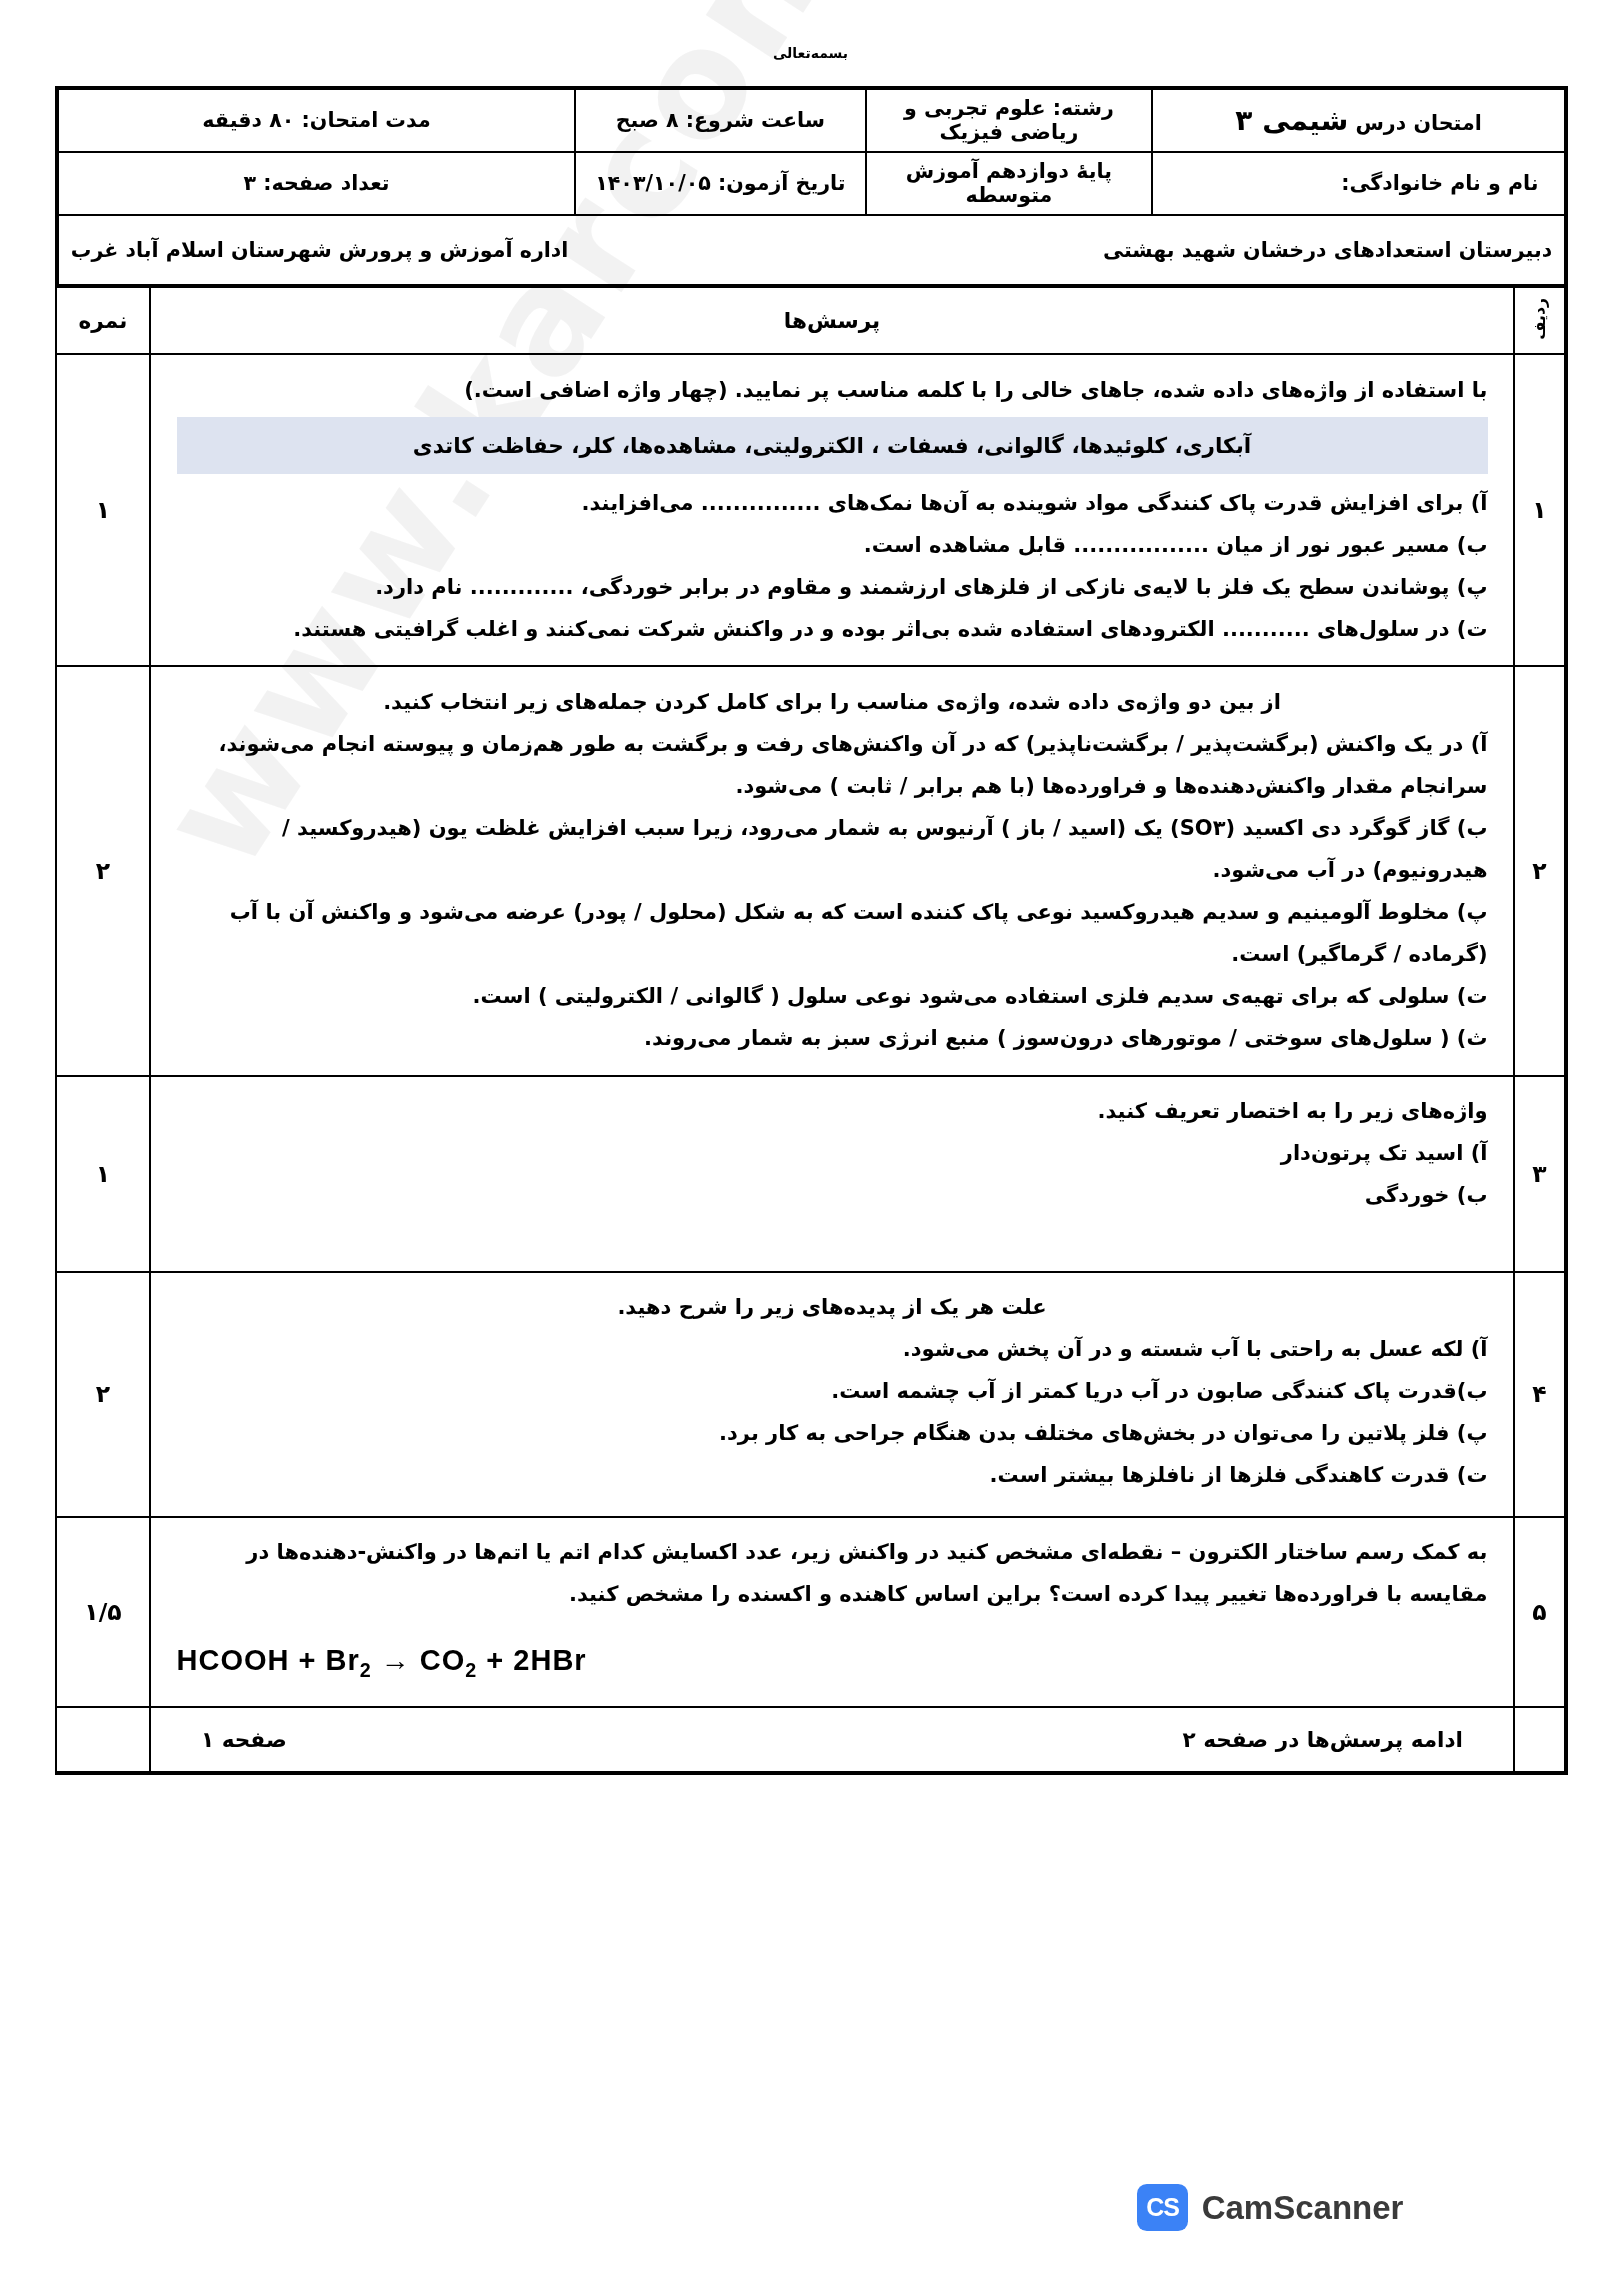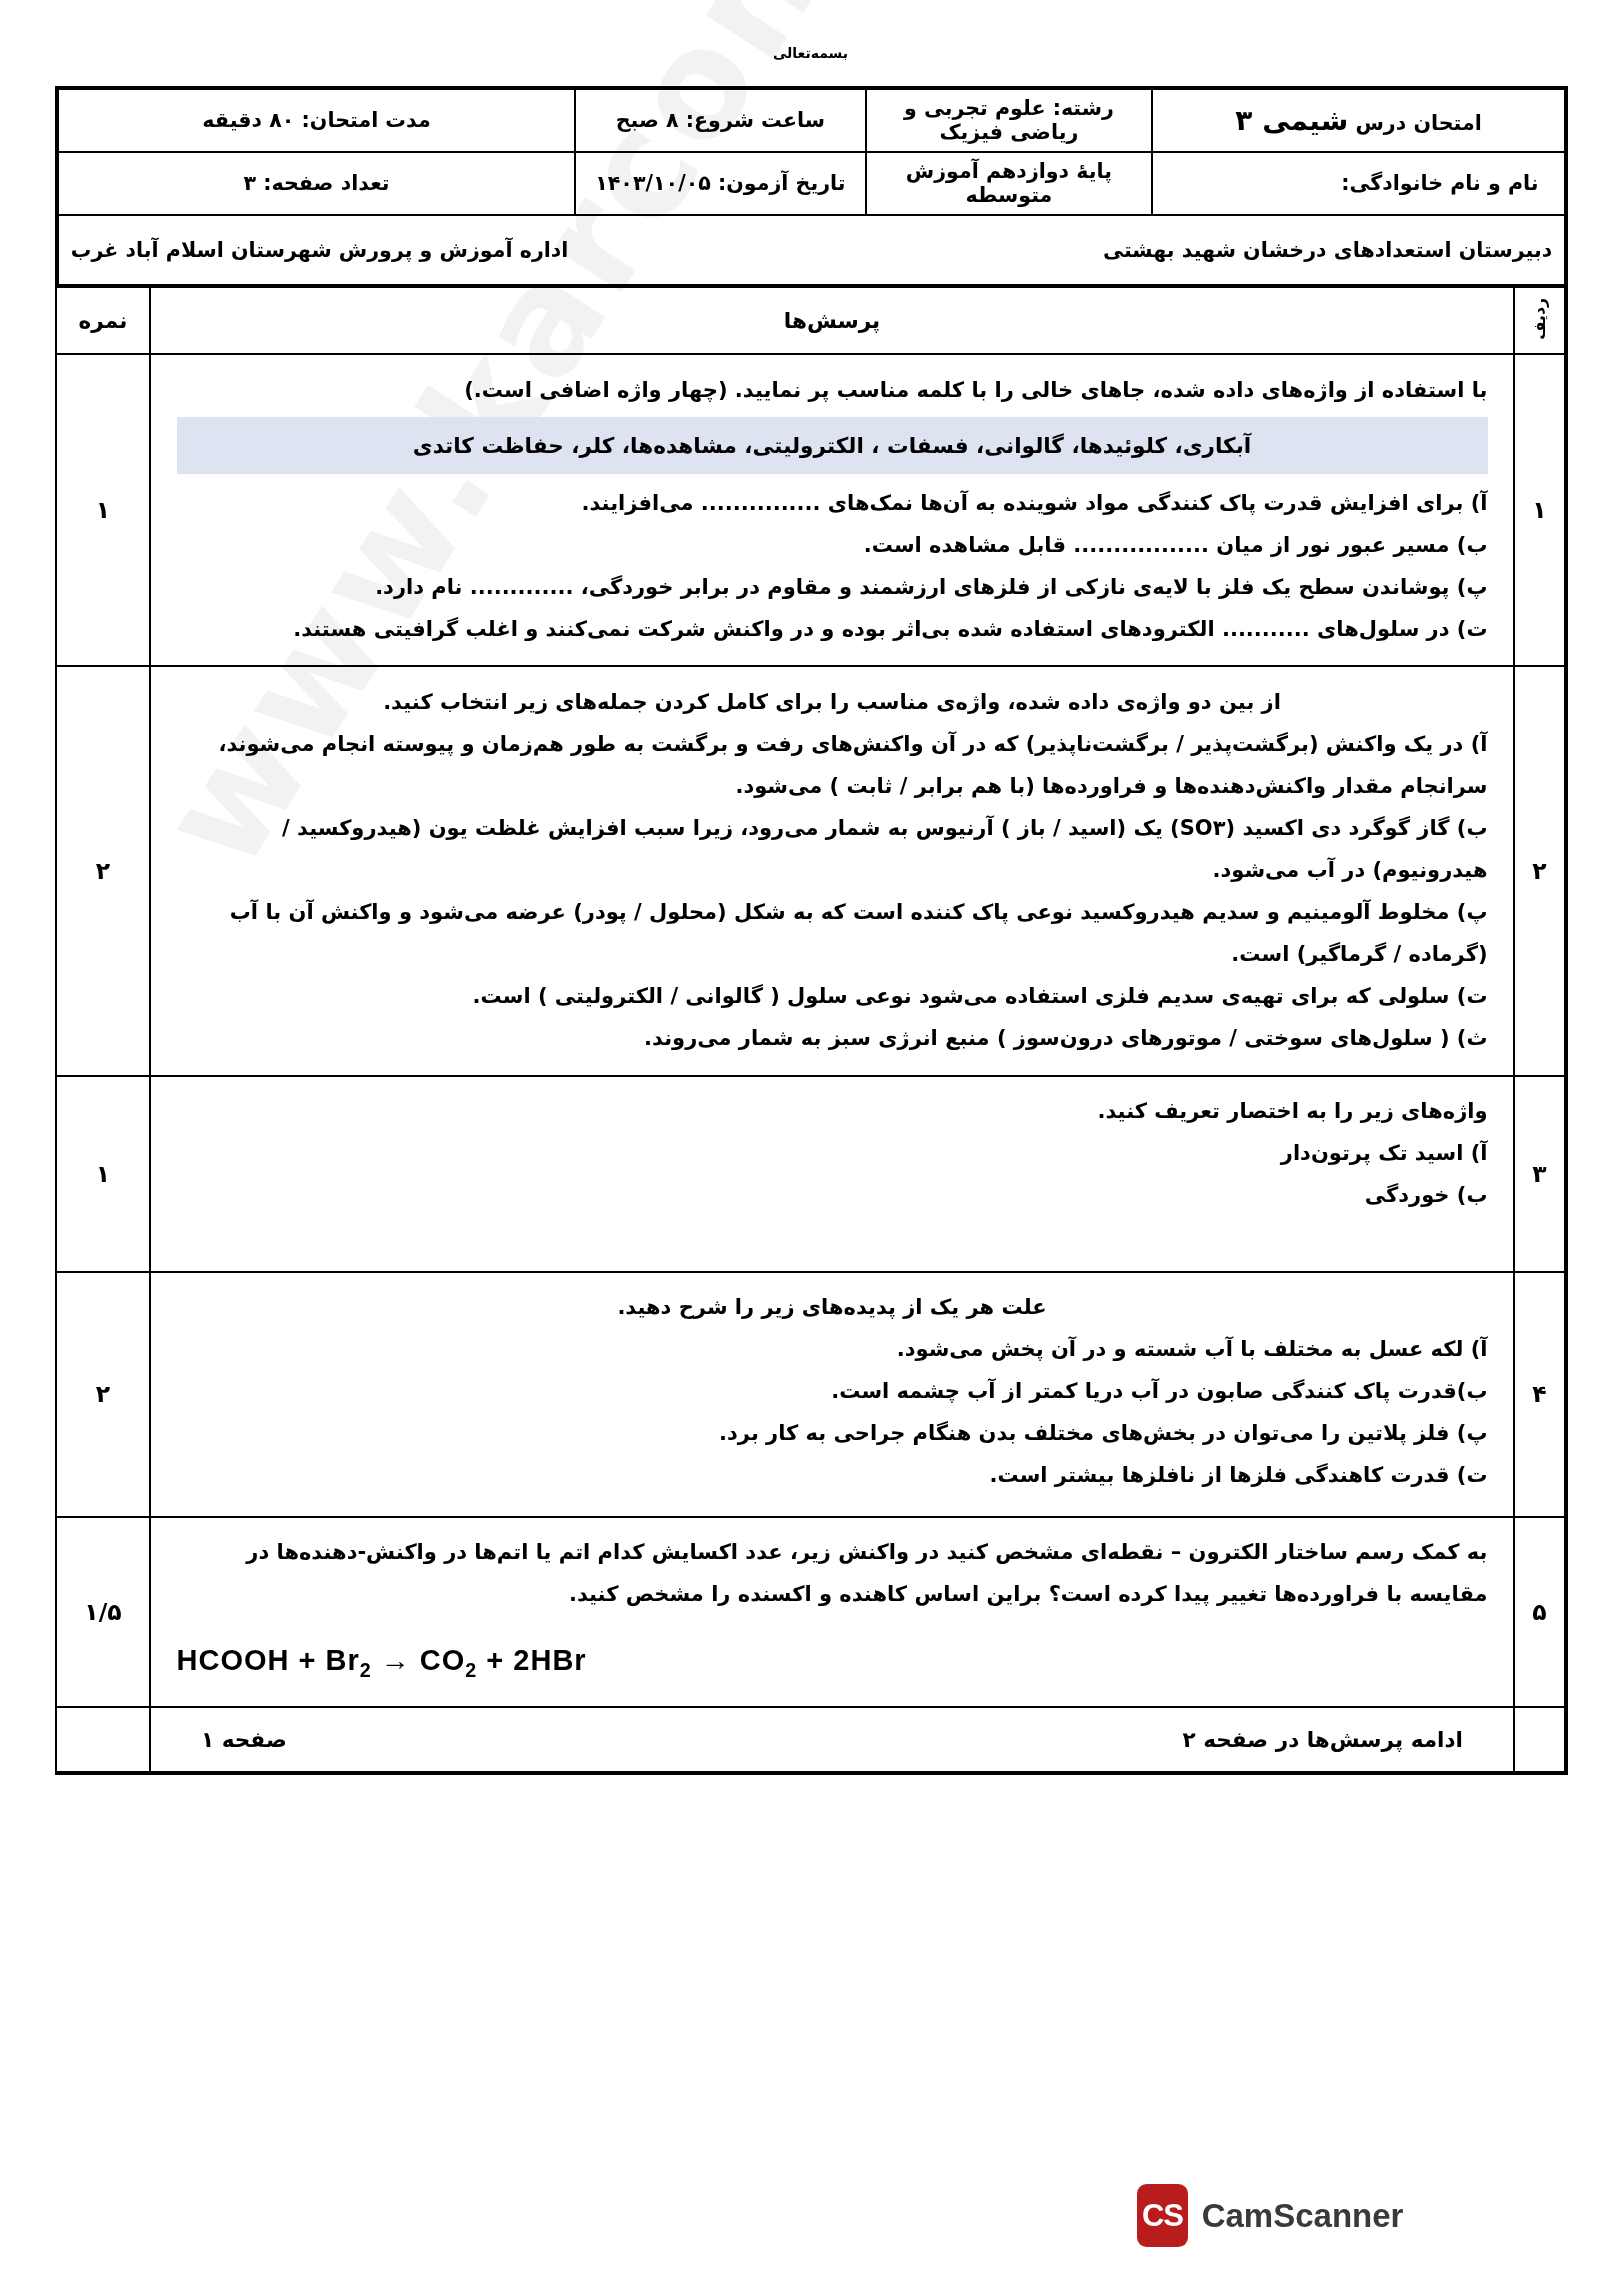--- a/index.html
+++ b/index.html
@@ -179,24 +179,24 @@
   }
   
   .camscanner{
     position:absolute;
     left:1137px;top:2184px;
     display:flex;align-items:center;gap:13.7px;
     direction:ltr;
     z-index:4;
   }
   .cs-logo{
-    width:51px;height:63px;border-radius:9.8px;
-    background:#b91c1c;color:#fff;
+    width:51px;height:47px;border-radius:9.8px;
+    background:#3b82f6;color:#fff;
     display:flex;align-items:center;justify-content:center;
-    font-size:31px;font-weight:700;
+    font-size:25px;font-weight:700;
     font-family:"Liberation Sans",sans-serif;
     letter-spacing:-1px;
   }
   .cs-text{
     font-family:"Liberation Sans",sans-serif;
     font-size:33px;font-weight:700;color:#3a3a3a;
   }
 </style>
 </head>
 <body>
@@ -293,21 +293,21 @@
             <span class="sub">آ) اسید تک پرتون‌دار</span>
             <span class="sub">ب) خوردگی</span>
           </td>
           <td class="mark">۱</td>
         </tr>
 
         <tr style="height:245px;">
           <td class="rownum">۴</td>
           <td class="qcell" style="vertical-align:top;">
             <span class="lead">علت هر یک از پدیده‌های زیر را شرح دهید.</span>
-            <span class="sub">آ) لکه عسل به مختلف با آب شسته و در آن پخش می‌شود.</span>
+            <span class="sub">آ) لکه عسل به راحتی با آب شسته و در آن پخش می‌شود.</span>
             <span class="sub">ب)قدرت پاک کنندگی صابون در آب دریا کمتر از آب چشمه است.</span>
             <span class="sub">پ) فلز پلاتین را می‌توان در بخش‌های مختلف بدن هنگام جراحی به کار برد.</span>
             <span class="sub">ت) قدرت کاهندگی فلزها از نافلزها بیشتر است.</span>
           </td>
           <td class="mark">۲</td>
         </tr>
 
         <tr style="height:167px;">
           <td class="rownum">۵</td>
           <td class="qcell">

